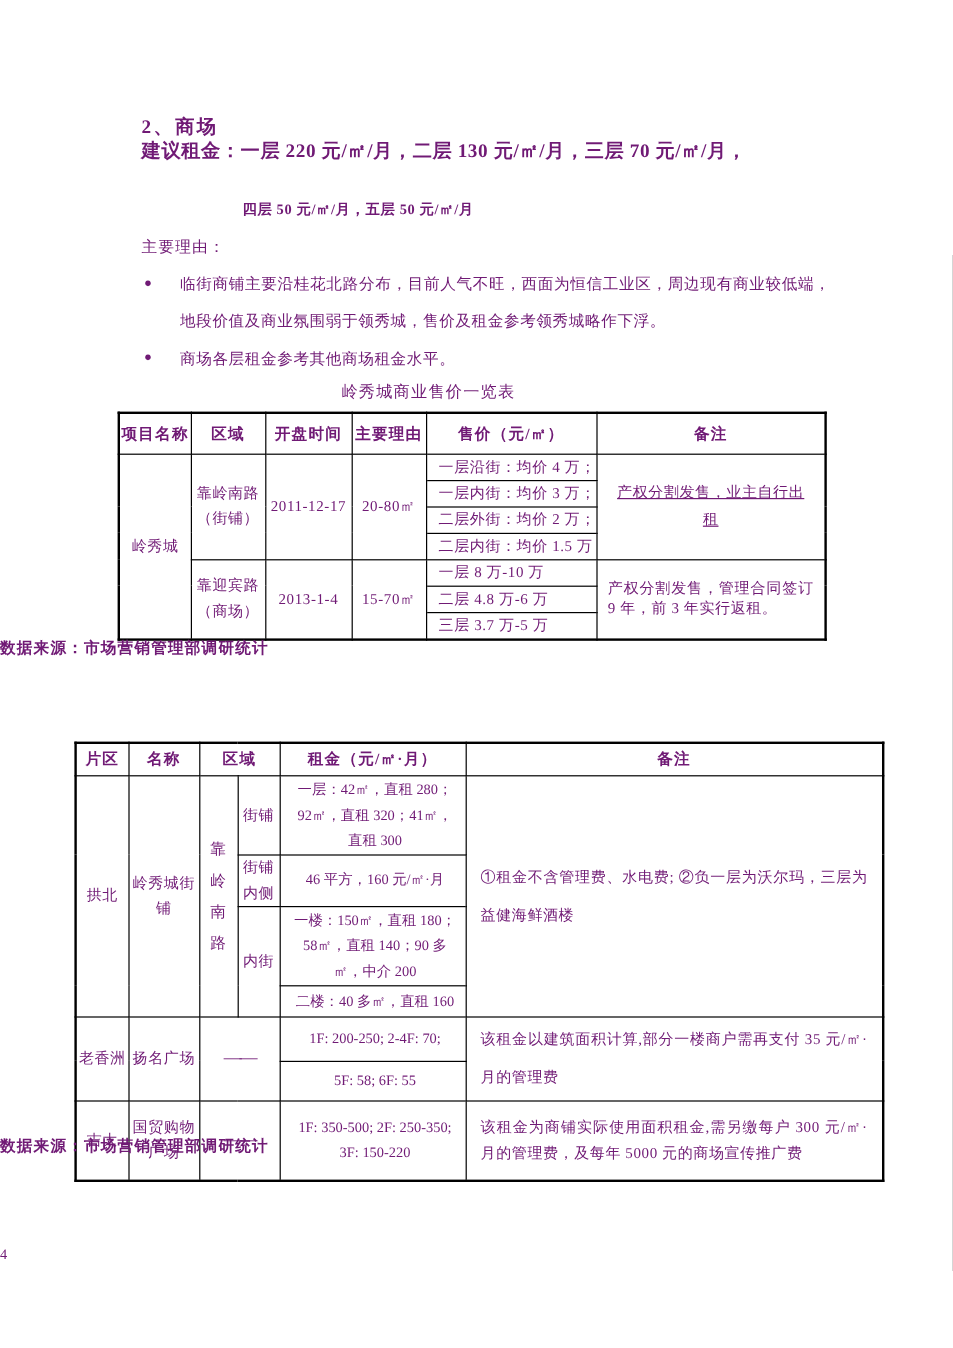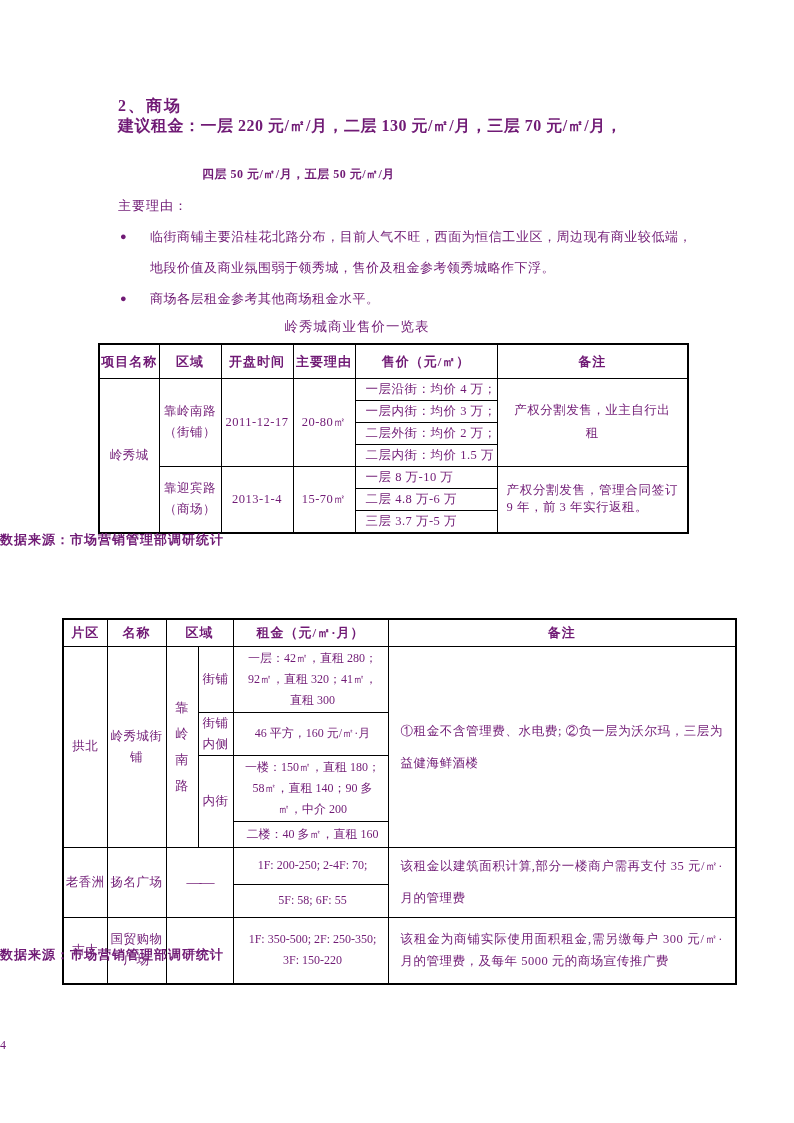--- a/index.html
+++ b/index.html
@@ -30,21 +30,21 @@
   .pagenum { top:1038px; font-size:12px; }
 
   table { position:absolute; border-collapse:collapse; table-layout:fixed; background:#fff; }
   table { border:2px solid #000; }
   td { border:1px solid #000; vertical-align:middle; text-align:center;
        font-size:12.5px; padding:0; line-height:21px; overflow:hidden; letter-spacing:0.5px; }
   tr.hdr td { font-weight:bold; letter-spacing:1px; font-size:13px; }
 
   .t1 { left:98px; top:343px; width:589px; }
   .t1 .price  { text-align:left; padding-left:10px; font-size:12.5px; }
-  .t1 .remark-c { padding:0 16px; line-height:23px; }
+  .t1 .remark-c { padding:0 16px; line-height:23px;text-decoration:underline; }
   .t1 .remark-l { text-align:justify; padding:0 9px; line-height:17px; }
   .t1 .area { padding:0 4px; }
 
   .t2 { left:62px; top:618px; width:673px; }
   .t2 .rent   { text-align:center; padding:1px 6px 1px 10px; font-size:12px; line-height:21px; letter-spacing:0; }
   .t2 .remark { text-align:justify; padding:0 12px; font-size:12.5px; }
   .t2 .name   { padding:0 3px; }
   .lh33 { line-height:32px; }
   .lh22 { line-height:22px; }
   .vert span { display:inline-block; width:1.15em; word-break:break-all; line-height:26px; font-size:13px; }

